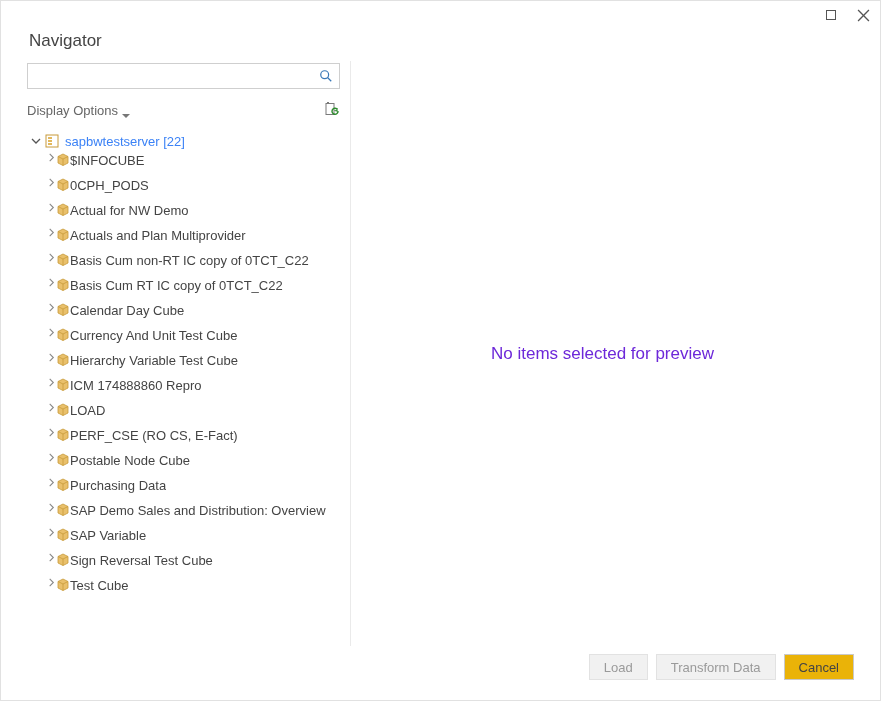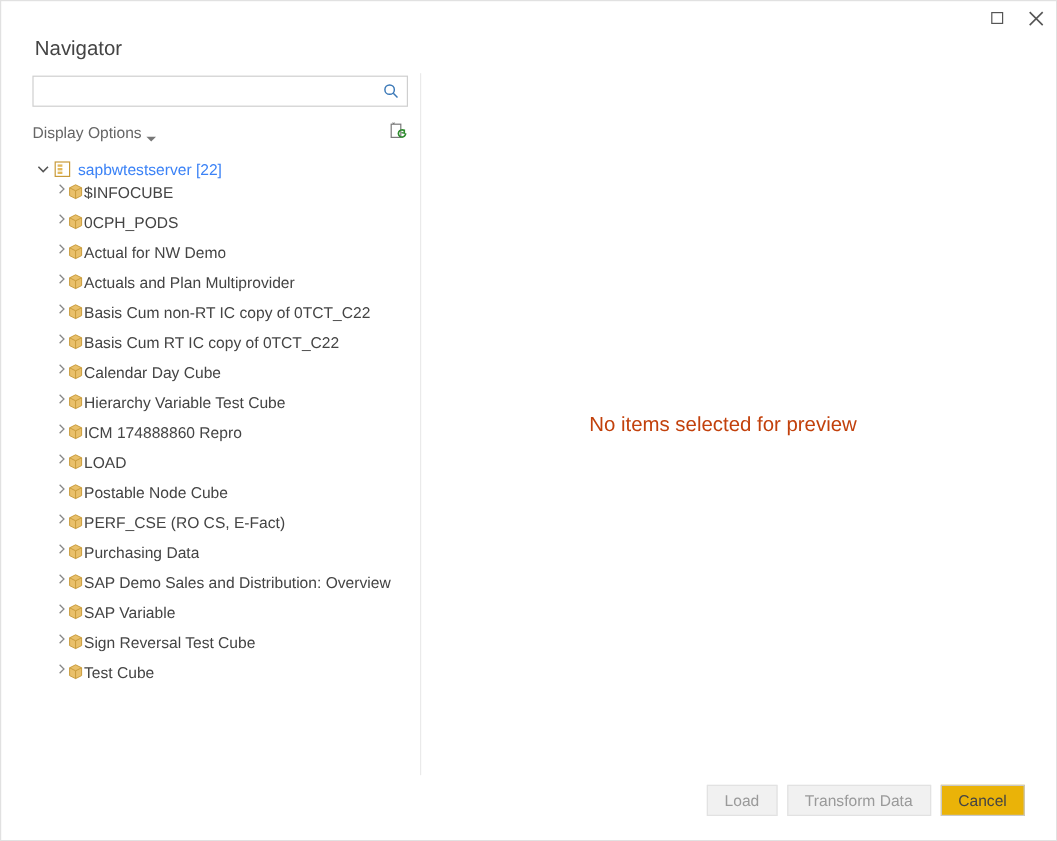--- a/index.html
+++ b/index.html
@@ -139,21 +139,21 @@
     white-space: nowrap;
   }
   .child-caret svg { width: 9px; height: 9px; }
   .cube-icon { width: 14px; height: 14px; flex: 0 0 auto; }
   .child-label { overflow: hidden; text-overflow: ellipsis; }
   .right-pane {
     flex: 1 1 auto;
     display: flex;
     align-items: center;
     justify-content: center;
-    color: #c2410c;
+    color: #6d28d9;
     font-size: 17px;
     font-weight: 400;
   }
   .footer {
     height: 54px;
     display: flex;
     justify-content: flex-end;
     align-items: center;
     gap: 8px;
     padding: 0 26px 12px 26px;
@@ -342,20 +342,34 @@
                     <div class="child-row">
                       <span class="child-caret">
   <svg viewBox="0 0 10 10">
                           <path d="M3 1 L7 5 L3 9" fill="none" stroke="#888" stroke-width="1.2"></path>
                         </svg>
 </span>
                       <svg class="cube-icon" viewBox="0 0 14 14">
   <path d="M7 1 L12 3.5 L12 10 L7 12.5 L2 10 L2 3.5 Z" fill="#e9c06b" stroke="#c89a3a" stroke-width="0.8"></path>
   <path d="M2 3.5 L7 6 L12 3.5 M7 6 L7 12.5" fill="none" stroke="#c89a3a" stroke-width="0.8"></path>
 </svg>
+                      <span class="child-label">Currency And Unit Test Cube</span>
+                    </div>
+                  </li>
+                  <li>
+                    <div class="child-row">
+                      <span class="child-caret">
+  <svg viewBox="0 0 10 10">
+                          <path d="M3 1 L7 5 L3 9" fill="none" stroke="#888" stroke-width="1.2"></path>
+                        </svg>
+</span>
+                      <svg class="cube-icon" viewBox="0 0 14 14">
+  <path d="M7 1 L12 3.5 L12 10 L7 12.5 L2 10 L2 3.5 Z" fill="#e9c06b" stroke="#c89a3a" stroke-width="0.8"></path>
+  <path d="M2 3.5 L7 6 L12 3.5 M7 6 L7 12.5" fill="none" stroke="#c89a3a" stroke-width="0.8"></path>
+</svg>
                       <span class="child-label">Hierarchy Variable Test Cube</span>
                     </div>
                   </li>
                   <li>
                     <div class="child-row">
                       <span class="child-caret">
   <svg viewBox="0 0 10 10">
                           <path d="M3 1 L7 5 L3 9" fill="none" stroke="#888" stroke-width="1.2"></path>
                         </svg>
 </span>
@@ -384,35 +398,35 @@
                     <div class="child-row">
                       <span class="child-caret">
   <svg viewBox="0 0 10 10">
                           <path d="M3 1 L7 5 L3 9" fill="none" stroke="#888" stroke-width="1.2"></path>
                         </svg>
 </span>
                       <svg class="cube-icon" viewBox="0 0 14 14">
   <path d="M7 1 L12 3.5 L12 10 L7 12.5 L2 10 L2 3.5 Z" fill="#e9c06b" stroke="#c89a3a" stroke-width="0.8"></path>
   <path d="M2 3.5 L7 6 L12 3.5 M7 6 L7 12.5" fill="none" stroke="#c89a3a" stroke-width="0.8"></path>
 </svg>
+                      <span class="child-label">PERF_CSE (RO CS, E-Fact)</span>
+                    </div>
+                  </li>
+                  <li>
+                    <div class="child-row">
+                      <span class="child-caret">
+  <svg viewBox="0 0 10 10">
+                          <path d="M3 1 L7 5 L3 9" fill="none" stroke="#888" stroke-width="1.2"></path>
+                        </svg>
+</span>
+                      <svg class="cube-icon" viewBox="0 0 14 14">
+  <path d="M7 1 L12 3.5 L12 10 L7 12.5 L2 10 L2 3.5 Z" fill="#e9c06b" stroke="#c89a3a" stroke-width="0.8"></path>
+  <path d="M2 3.5 L7 6 L12 3.5 M7 6 L7 12.5" fill="none" stroke="#c89a3a" stroke-width="0.8"></path>
+</svg>
                       <span class="child-label">Postable Node Cube</span>
-                    </div>
-                  </li>
-                  <li>
-                    <div class="child-row">
-                      <span class="child-caret">
-  <svg viewBox="0 0 10 10">
-                          <path d="M3 1 L7 5 L3 9" fill="none" stroke="#888" stroke-width="1.2"></path>
-                        </svg>
-</span>
-                      <svg class="cube-icon" viewBox="0 0 14 14">
-  <path d="M7 1 L12 3.5 L12 10 L7 12.5 L2 10 L2 3.5 Z" fill="#e9c06b" stroke="#c89a3a" stroke-width="0.8"></path>
-  <path d="M2 3.5 L7 6 L12 3.5 M7 6 L7 12.5" fill="none" stroke="#c89a3a" stroke-width="0.8"></path>
-</svg>
-                      <span class="child-label">PERF_CSE (RO CS, E-Fact)</span>
                     </div>
                   </li>
                   <li>
                     <div class="child-row">
                       <span class="child-caret">
   <svg viewBox="0 0 10 10">
                           <path d="M3 1 L7 5 L3 9" fill="none" stroke="#888" stroke-width="1.2"></path>
                         </svg>
 </span>
                       <svg class="cube-icon" viewBox="0 0 14 14">

